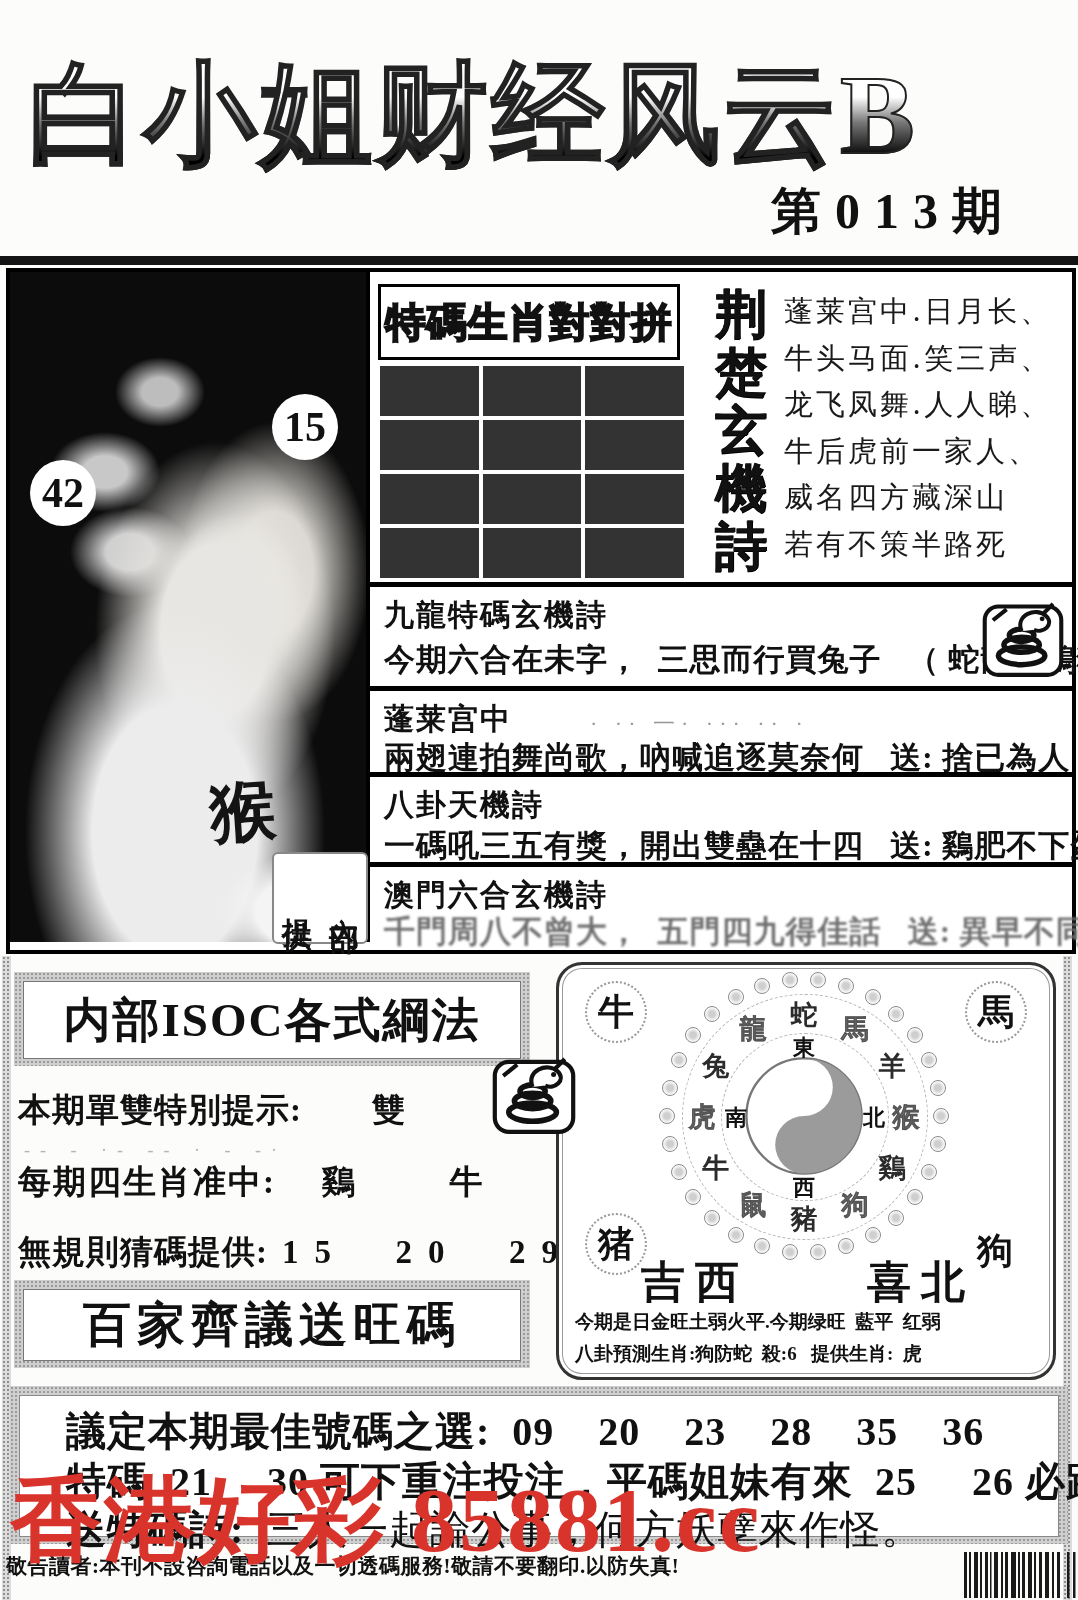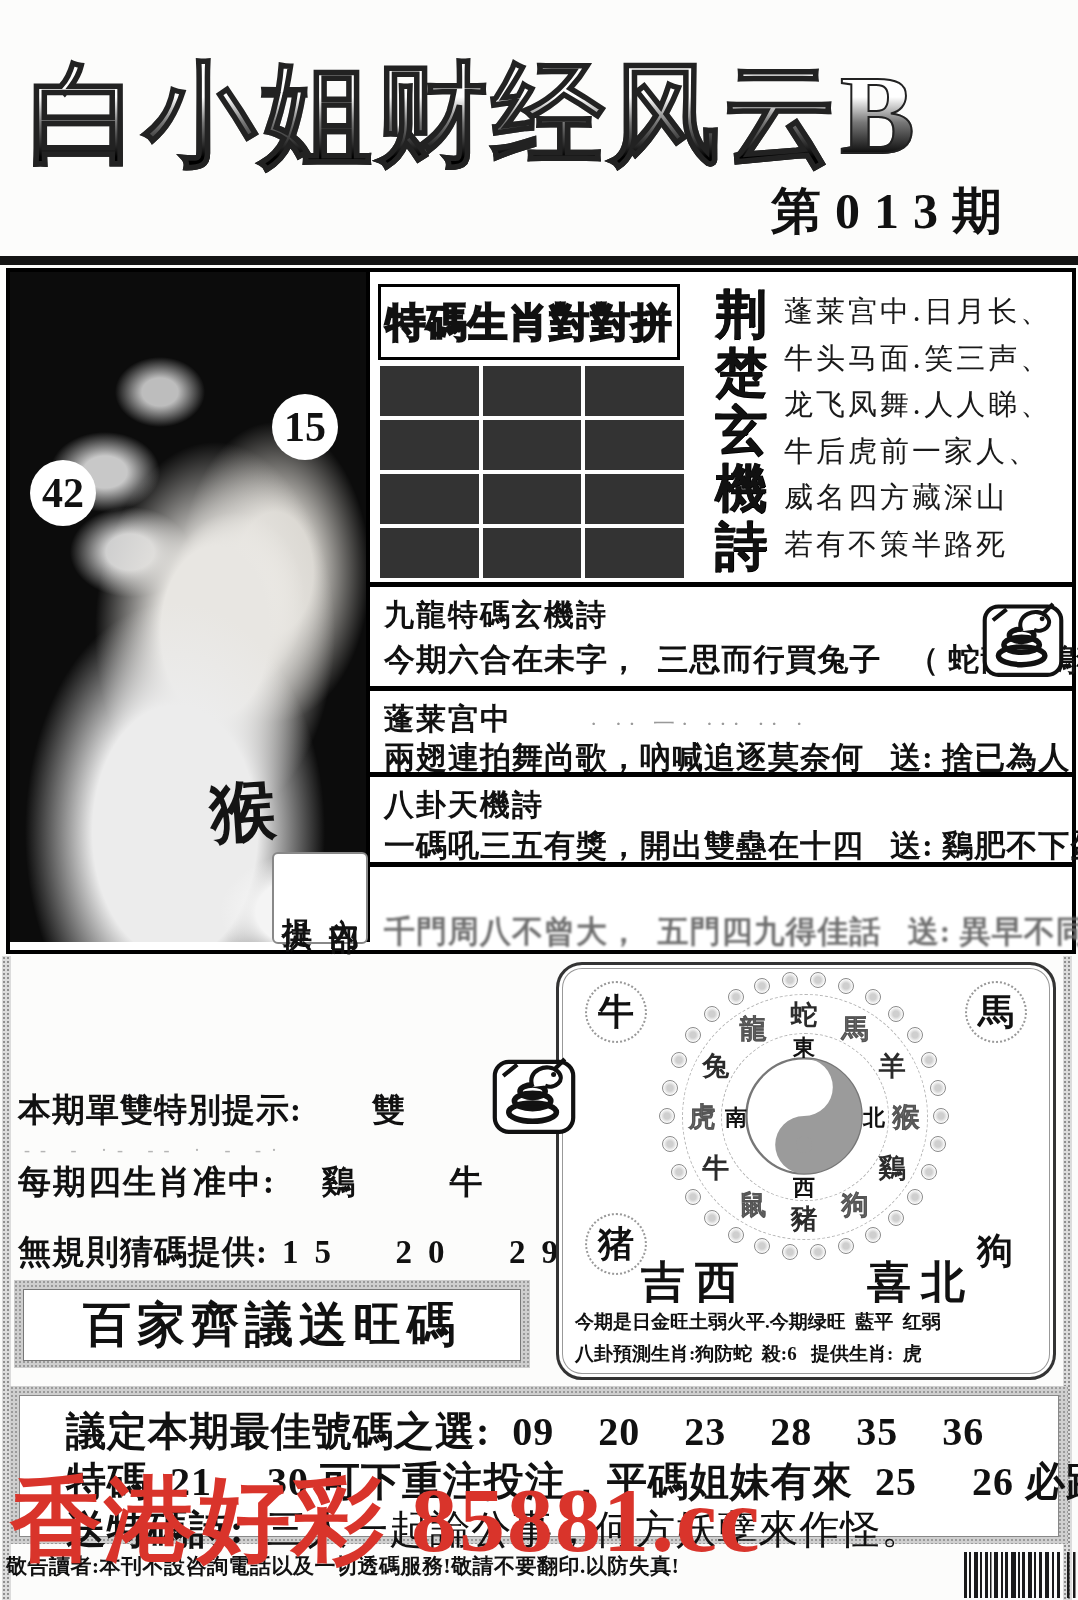--- a/index.html
+++ b/index.html
@@ -199,28 +199,34 @@
       <div class="smudge">· ··  一· ··· ·· ·</div>
       <div class="sline" style="top:46px;">兩翅連拍舞尚歌，吶喊追逐莫奈何   送: 捨已為人</div>
     </div>
 
     <div class="srow" style="top:500px;height:90px;">
       <div class="stitle">八卦天機詩</div>
       <div class="sline" style="top:48px;">一碼吼三五有獎，開出雙蠱在十四   送: 鷄肥不下蛋</div>
     </div>
 
     <div class="srow" style="top:590px;height:80px;">
+      <div class="stitle">澳門六合玄機詩</div>
       <div class="sline faded" style="top:44px;">千門周八不曾大，  五門四九得佳話   送: 異早不同行</div>
     </div>
   </div>
 
   <div class="side-speckle" style="left:2px;"></div>
   <div class="side-speckle" style="left:1063px;"></div>
 
   <div class="left-panel">
+    <div class="isoc-head speckle-box">
+      <div class="inner">
+          <span>内部ISOC各式綱法</span>
+        </div>
+    </div>
     <div class="irow" style="top:126px;"><span>本期單雙特別提示:</span><span style="display:inline-block;width:70px;"></span><span>雙</span></div>
     <div class="dashrow">-- - ·- -- · - -·</div>
     <div class="irow" style="top:198px;letter-spacing:2px;"><span>每期四生肖准中:</span><span style="display:inline-block;width:46px;"></span><span style="letter-spacing:26px;">鷄  牛  鼠  狗</span></div>
     <div class="irow" style="top:268px;"><span>無規則猜碼提供:</span><span style="display:inline-block;width:14px;"></span><span style="letter-spacing:16px;font-family:'Liberation Serif',serif;">15  20  29  36</span></div>
     <div class="baijia-head speckle-box">
       <div class="inner">
           <span>百家齊議送旺碼</span>
         </div>
     </div>
     <svg class="snake2" viewBox="0 0 60 62">

